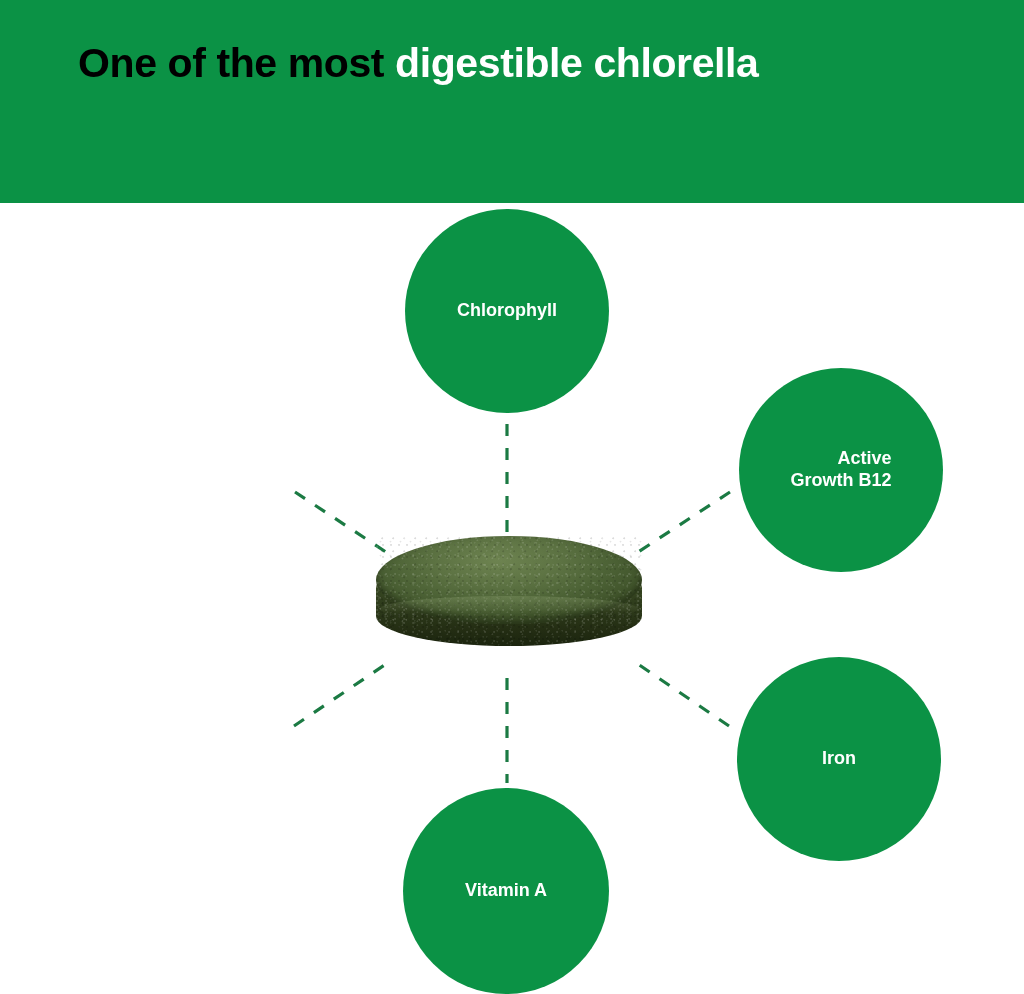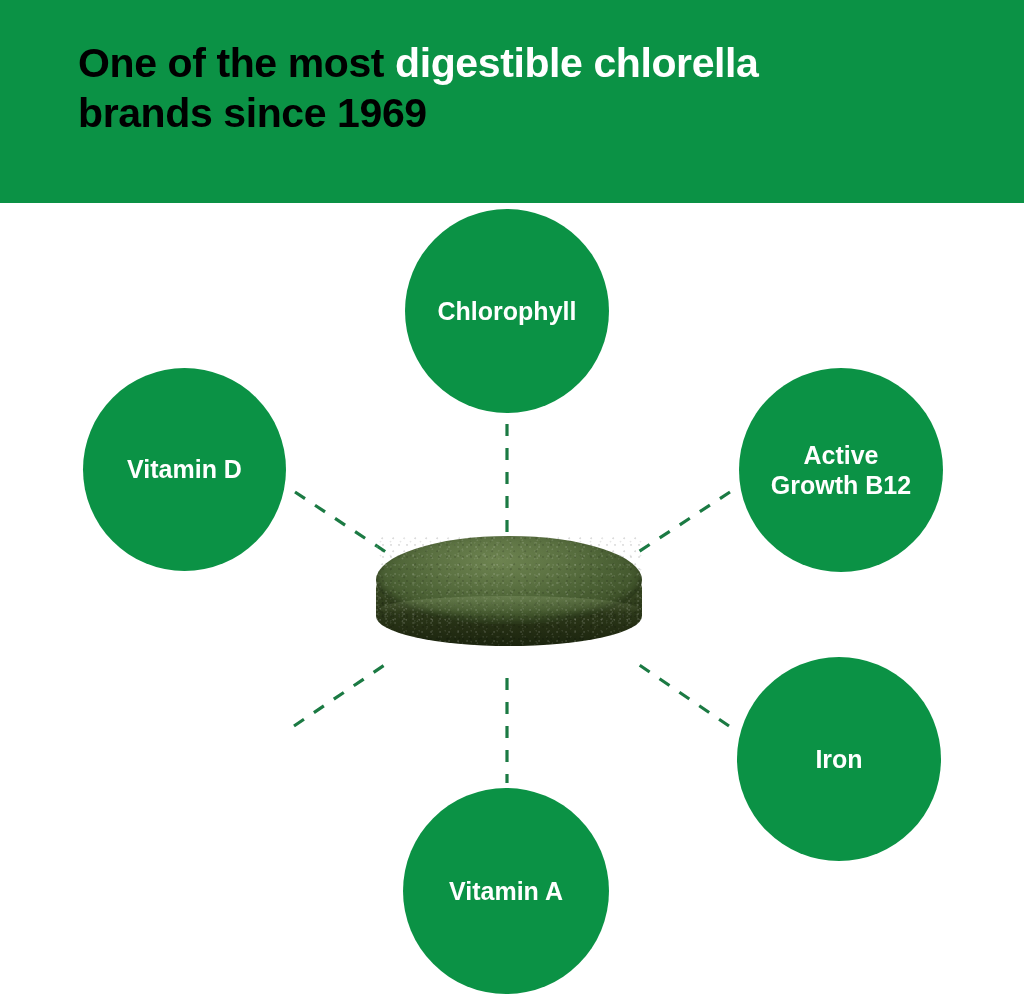--- a/index.html
+++ b/index.html
@@ -63,24 +63,24 @@
   }
 
   
   .bubble {
     position: absolute;
     border-radius: 50%;
     background: #0b9245;
     display: flex;
     align-items: center;
     justify-content: center;
-    text-align: center;
+    text-align: right;
     color: #ffffff;
     font-weight: bold;
-    font-size: 25px;
+    font-size: 18px;
     line-height: 1.22;
     z-index: 3;
     box-sizing: border-box;
     padding: 6px;
     user-select: none;
   }
   .bubble-label { display: block; white-space: pre-line; }
 
   #bubble-chlorophyll { left: 405px; top: 209px; width: 204px; height: 204px; }
   #bubble-vitamin-d   { left: 83px;  top: 368px; width: 203px; height: 203px; }
@@ -147,44 +147,40 @@
   }
 </style>
 </head>
 <body>
 
 <div id="page">
 
   <div id="header-banner">
     <div id="headline">
       <span class="hl-black">One of the most </span><span class="hl-white">digestible chlorella</span><br>
-      <span class="hl-black">brands since 1969</span>
     </div>
   </div>
 
   <div id="diagram">
 
     <svg id="connector-layer" viewBox="0 0 1024 994" width="1024" height="994">
       <g stroke="#1b7a43" stroke-width="3.2" stroke-linecap="butt" fill="none" stroke-dasharray="12 12">
         <line x1="507" y1="424" x2="507" y2="534"></line>
         <line x1="295" y1="492" x2="392" y2="556"></line>
         <line x1="730" y1="492" x2="632" y2="556"></line>
         <line x1="294" y1="726" x2="392" y2="660"></line>
         <line x1="729" y1="726" x2="632" y2="660"></line>
         <line x1="507" y1="678" x2="507" y2="783"></line>
       </g>
     </svg>
 
     <div class="bubble" id="bubble-chlorophyll">
       <span class="bubble-label">Chlorophyll</span>
     </div>
 
-    <div class="bubble" id="bubble-vitamin-d">
-      <span class="bubble-label">Vitamin D</span>
-    </div>
 
     <div class="bubble" id="bubble-b12">
       <span class="bubble-label">Active
 Growth B12</span>
     </div>
 
 
     <div class="bubble" id="bubble-iron">
       <span class="bubble-label">Iron</span>
     </div>

